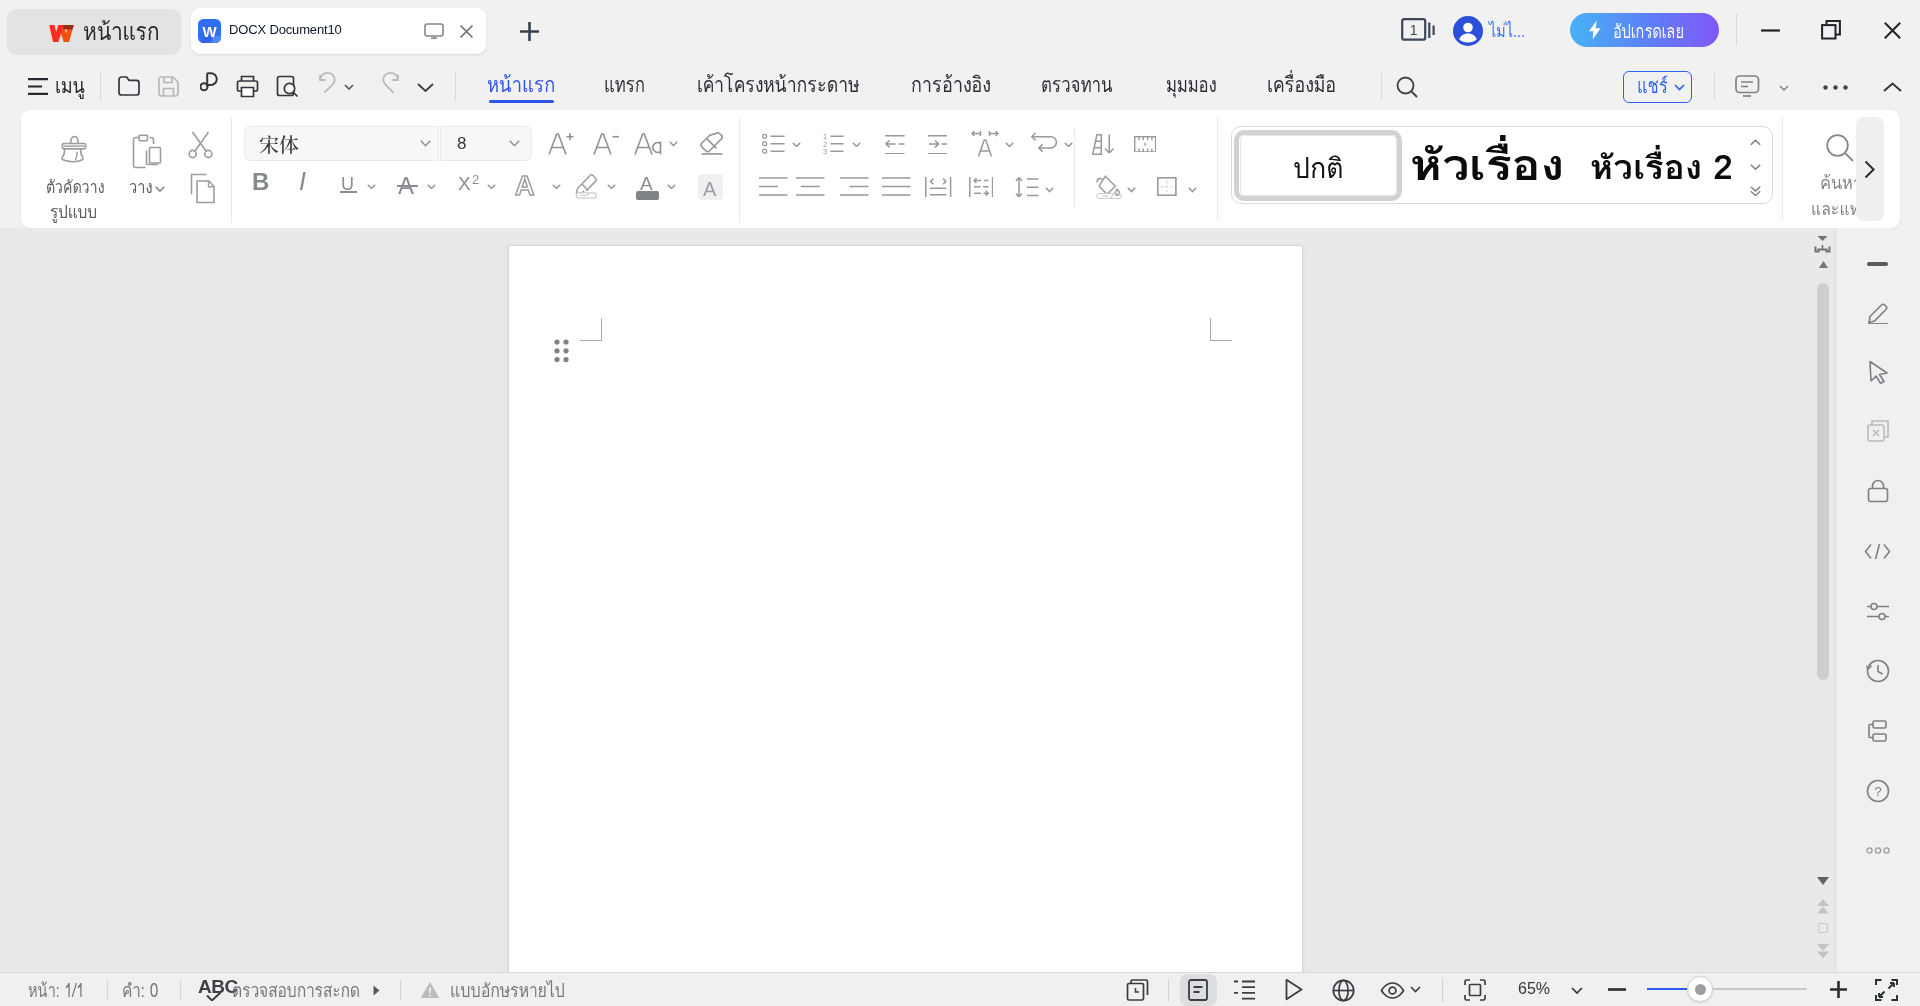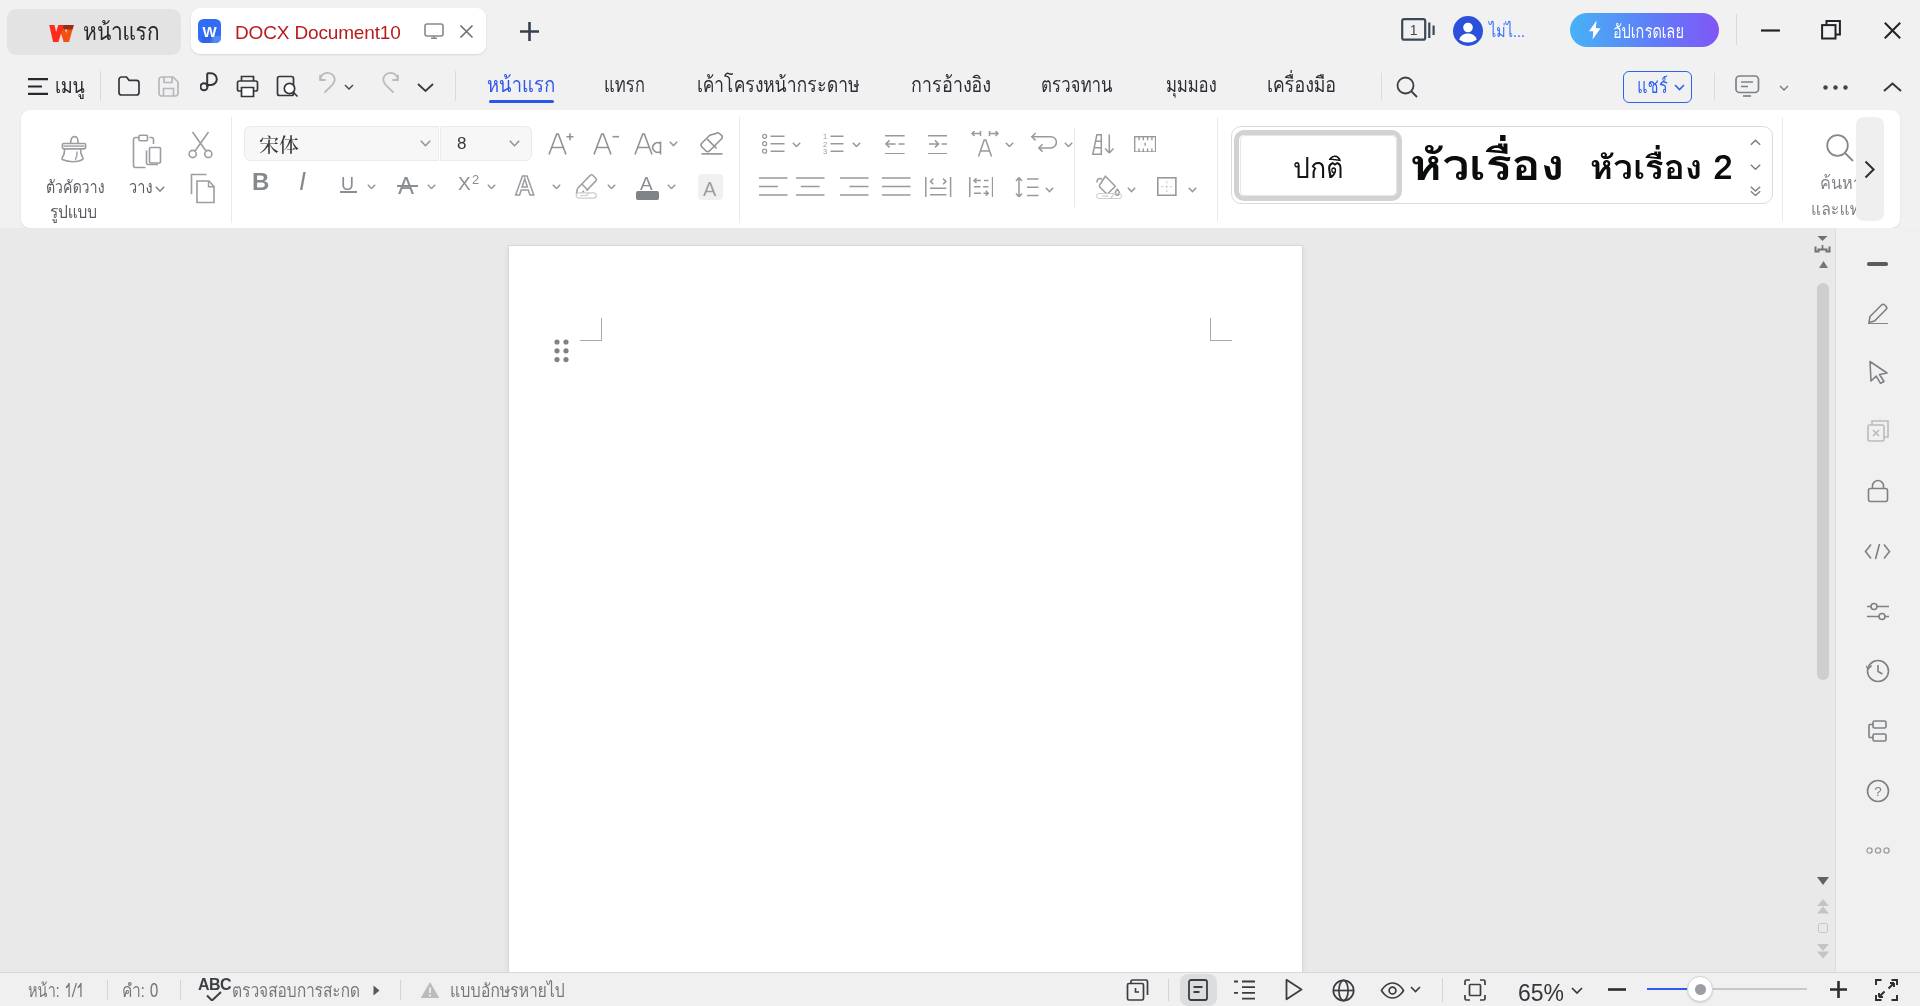--- a/index.html
+++ b/index.html
@@ -12,21 +12,21 @@
 <svg style="position:absolute;left:83px;top:12px;overflow:visible" width="77" height="39" viewBox="0 0 77 39">
       <path d="M5.8 25.7L5.8 16.8C5.8 14.8 5 14 3.5 14C2.1 14 1.2 15 1.2 16.4C1.2 18.1 2 19 3 19C3.4 19 3.7 18.9 3.9 18.8L3.9 28L6.5 28C7 26.3 7.8 24.6 8.8 23C9.9 21.3 10.7 20.2 11.4 19.7C11.9 20 12.2 20.3 12.2 20.9L12.2 28L14 28L14 20.7C14 20.1 13.5 19.2 13 18.8C13.6 18.4 13.9 17.6 13.9 16.4C13.9 14.9 13 14 11.4 14C9.9 14 9.1 14.9 9.1 16.4C9.1 17.7 9.4 18.4 10.1 18.8C9.5 19.3 8.7 20.2 7.8 21.5C7 22.8 6.3 24.2 5.8 25.7ZM3.2 17.7C2.7 17.7 2.3 17.1 2.3 16.4C2.3 15.8 2.7 15.3 3.3 15.3C3.9 15.3 4.3 15.6 4.3 16.4C4.3 17.2 3.9 17.7 3.2 17.7ZM11.3 17.8C10.8 17.8 10.5 17.2 10.5 16.6C10.5 16 10.8 15.5 11.4 15.5C12.1 15.5 12.4 16 12.4 16.5C12.4 17.4 12 17.8 11.3 17.8ZM20.3 18.7L20.3 27.9L22.1 27.9L27.5 25C27.5 26.9 28.1 28 29.4 28C31 28 31.8 27.2 31.8 25.5C31.8 23.4 31 22.4 29.4 22.3L29.4 14.1L27.5 14.1L27.5 23.1L22.1 25.8L22.1 17.3C22.1 15.1 21.3 14 19.8 14C18.2 14 17.3 14.8 17.3 16.6C17.3 18.1 18.2 19 19.4 19C19.8 19 20.1 18.9 20.3 18.7ZM29.4 24C29.8 24 30.5 24.5 30.5 25.5C30.5 26.2 30.3 26.7 29.9 26.7C29.5 26.7 29.4 26.4 29.4 26ZM19.3 17.7C18.8 17.7 18.5 17.1 18.5 16.5C18.5 15.8 18.9 15.5 19.5 15.5C20.1 15.5 20.4 15.9 20.4 16.5C20.4 17.2 20 17.7 19.3 17.7ZM23.8 10.2C23.3 10.2 23 9.9 23 9.6C23 9.2 23.4 9 23.8 9C24.2 9 24.5 9.3 24.5 9.6C24.5 9.9 24.2 10.2 23.8 10.2ZM25.2 11.4C25.6 11 25.8 10.3 25.8 9.7C25.8 9.2 25.5 8 23.6 8C22.8 8 21.9 8.8 21.9 9.5C21.9 10.7 22.8 11 23.5 11C23.8 11 24 11 24.2 10.8C24.1 11.2 23.9 11.9 23 12.1L23 13C27.2 12.8 30 10.6 30.7 8.2L29 8.2C28.8 8.9 27.9 10.5 25.2 11.4ZM38.4 14C36 14 34.4 15.2 33.6 17.8L35 18C35.7 16.5 36.9 15.7 38.4 15.7C40.3 15.7 41.3 17 41.3 19.1L41.3 28L43.2 28L43.2 18.8C43.2 15.9 41.3 14 38.4 14ZM47.2 14L47.2 24.7C47.2 26.9 48.1 28 49.7 28C51.2 28 52.1 27.2 52.1 25.5C52.1 23.9 51.2 23 50 23C49.6 23 49.3 23.1 49.1 23.3L49.1 14ZM49.9 26.7C49.3 26.7 49 26.3 49 25.5C49 24.7 49.3 24.1 49.9 24.1C50.6 24.1 51 24.6 51 25.5C51 26.3 50.7 26.7 49.9 26.7ZM54.4 14L54.4 24.7C54.4 26.9 55.3 28 56.9 28C58.5 28 59.3 27.1 59.3 25.8C59.3 24 58.5 23 57.2 23C56.8 23 56.5 23.1 56.3 23.3L56.3 14ZM57.1 26.7C56.5 26.7 56.2 26.3 56.2 25.5C56.2 24.7 56.5 24.1 57.1 24.1C57.8 24.1 58.2 24.7 58.2 25.5C58.2 26.3 57.8 26.7 57.1 26.7ZM64.1 17.3C64.6 16.2 65.5 15.7 66.6 15.7C68.6 15.7 69.1 16.7 71 16.7C71.3 16.7 71.5 16.7 71.7 16.6L72.2 14.9C71.9 15 71.6 15 71.3 15C69.7 15 68.8 14 66.7 14C63.9 14 62 15.5 61.2 18.6C64 19 66.1 19.4 67.4 19.8C68.1 20.1 68.5 20.8 68.5 21.3L68.5 23.2C68.2 23 67.9 23 67.5 23C66.3 23 65.7 24 65.7 25.5C65.7 27.2 66.5 28 68 28C69.8 28 70.3 27 70.3 23.9L70.3 20.8C70.3 18.8 68 18 64.1 17.3ZM67.9 26.6C67.5 26.6 67 26 67 25.4C67 24.6 67.4 24.2 68 24.2C68.6 24.2 68.9 24.8 68.9 25.3C68.9 26.2 68.6 26.6 67.9 26.6ZM85.7 19.8C85.7 16.1 83.9 14 80.3 14C77.5 14 75.5 15.5 74.4 18.3C75.4 18.5 76.1 19 76.7 19.8C75.7 20.7 75.2 22 75.2 23.6L75.2 28L77.1 28L77.1 23.6C77.1 21.9 77.6 20.7 78.7 19.9C78.2 18.8 77.5 18.2 76.5 17.9C77.4 16.4 78.7 15.7 80.3 15.7C82.4 15.7 83.8 17.2 83.8 20L83.8 28L85.7 28Z" fill="#26282c" transform="scale(0.875 1)"></path>
     </svg>
 <div style="position:absolute;left:191px;top:8px;width:295px;height:45.5px;background:#fff;border-radius:9px;box-shadow:0 1px 2.5px rgba(0,0,0,.10)"></div>
 <svg style="position:absolute;left:197.5px;top:19px;" width="23" height="24" viewBox="0 0 23 24" fill="none">
       <rect width="23" height="24" rx="5.5" fill="#316cf4"></rect>
       <path d="M11.5 24h6a5.5 5.5 0 0 0 5.5-5.5V17h-8.5Z" fill="#5487f6"></path>
       <rect x="4" y="17" width="10.5" height="7" fill="#2b5fd9" opacity=".55"></rect>
       <text x="11.5" y="17.6" text-anchor="middle" font-family="Liberation Sans" font-size="15" font-weight="bold" fill="#fff">W</text>
     </svg>
-<div class="abs" style="left:235px;top:22px;font-size:19px;color:#b91c1c;letter-spacing:-0.15px">DOCX Document10</div>
+<div class="abs" style="left:229px;top:22px;font-size:13px;color:#0f172a;letter-spacing:-0.15px">DOCX Document10</div>
 <svg style="position:absolute;left:424px;top:23px;" width="20" height="16" viewBox="0 0 20 16" fill="none">
       <rect x="1" y="1" width="18" height="12" rx="2" stroke="#85888d" stroke-width="1.6"></rect>
       <path d="M7 15.3h6M10 13.2v2" stroke="#85888d" stroke-width="1.6"></path>
     </svg>
 <svg style="position:absolute;left:459px;top:23.5px;" width="15" height="15" viewBox="0 0 15 15" fill="none">
       <path d="M1.5 1.5 13.5 13.5M13.5 1.5 1.5 13.5" stroke="#6b6e73" stroke-width="1.6"></path>
     </svg>
 <svg style="position:absolute;left:519px;top:21px;" width="21" height="21" viewBox="0 0 21 21" fill="none">
       <path d="M10.5 1v19M1 10.5h19" stroke="#39404d" stroke-width="2.6"></path>
     </svg>
@@ -566,21 +566,21 @@
     </svg>
 <div style="position:absolute;left:0px;top:972px;width:1920px;height:34px;background:#f0f0f1;border-top:1px solid #d8d8d9"></div>
 <svg style="position:absolute;left:28px;top:975px;overflow:visible" width="56" height="31" viewBox="0 0 56 31">
       <path d="M4.4 20.2L4.4 13.2C4.4 11.6 3.8 11 2.7 11C1.6 11 0.9 11.8 0.9 12.9C0.9 14.3 1.6 15 2.3 15C2.6 15 2.8 15 3 14.8L3 22L5 22C5.4 20.7 6 19.4 6.8 18.1C7.6 16.8 8.3 16 8.8 15.5C9.2 15.8 9.4 16 9.4 16.5L9.4 22L10.8 22L10.8 16.3C10.8 15.8 10.4 15.2 10 14.9C10.5 14.5 10.7 14 10.7 12.9C10.7 11.7 10 11 8.8 11C7.6 11 7 11.7 7 13C7 14 7.2 14.6 7.8 14.8C7.3 15.3 6.7 16 6 17C5.4 18 4.8 19.1 4.4 20.2ZM2.5 14C2.1 14 1.8 13.5 1.8 13C1.8 12.4 2.1 12 2.6 12C3 12 3.3 12.3 3.3 12.9C3.3 13.6 3 14 2.5 14ZM8.7 14.1C8.3 14.1 8.1 13.6 8.1 13.1C8.1 12.5 8.3 12.1 8.8 12.1C9.3 12.1 9.5 12.6 9.5 13C9.5 13.8 9.2 14.1 8.7 14.1ZM15.3 14.8L15.3 21.9L16.7 21.9L20.9 19.8C20.9 21.2 21.3 22 22.3 22C23.5 22 24.2 21.4 24.2 20.1C24.2 18.6 23.6 17.8 22.3 17.7L22.3 11.1L20.9 11.1L20.9 18.3L16.7 20.4L16.7 13.7C16.7 11.9 16.1 11 14.9 11C13.7 11 13 11.6 13 13.1C13 14.3 13.7 15 14.6 15C14.9 15 15.2 14.9 15.3 14.8ZM22.3 19C22.7 19 23.2 19.4 23.2 20.1C23.2 20.7 23 21 22.7 21C22.4 21 22.3 20.8 22.3 20.4ZM14.6 14C14.1 14 13.9 13.5 13.9 13C13.9 12.4 14.2 12.1 14.7 12.1C15.1 12.1 15.4 12.5 15.4 13C15.4 13.6 15.1 14 14.6 14ZM18.7 8.4C18.3 8.4 18.1 8 18.1 7.7C18.1 7.3 18.4 7 18.7 7C19 7 19.2 7.3 19.2 7.7C19.2 8 19 8.4 18.7 8.4ZM19.8 9.4C20.1 9 20.2 8.5 20.2 7.8C20.2 7.3 20 6.3 18.5 6.3C17.9 6.3 17.2 6.8 17.2 7.6C17.2 8.8 17.9 9 18.4 9C18.6 9 18.8 9 19 8.9C18.9 9.2 18.7 9.8 18 10L18 10.7C21.3 10.6 23.5 8.7 24 6.4L22.7 6.4C22.5 6.9 21.9 8.6 19.8 9.4ZM29.9 11C28.1 11 26.9 12 26.2 13.9L27.3 14.1C27.8 13 28.8 12.3 29.9 12.3C31.4 12.3 32.2 13.3 32.2 15L32.2 22L33.6 22L33.6 14.7C33.6 12.5 32.2 11 29.9 11ZM36.7 13.9L38.5 13.9L38.5 12L36.7 12ZM36.7 22L38.5 22L38.5 20.2L36.7 20.2ZM52.9 22L52.9 8L51.3 8C50.8 9.6 49.4 10.8 48 11.5L48 13.4C49.3 13.1 50.7 12.2 51.3 11.2L51.3 22ZM55.3 22L56.9 22L62.2 8L60.6 8ZM67.9 22L67.9 8L66.3 8C65.8 9.6 64.4 10.8 63 11.5L63 13.4C64.3 13.1 65.7 12.2 66.3 11.2L66.3 22Z" fill="#73767b" transform="scale(0.7887323943661971 1)"></path>
     </svg>
 <div style="position:absolute;left:106.5px;top:980px;width:1px;height:20px;background:#d4d4d5"></div>
 <svg style="position:absolute;left:122px;top:975px;overflow:visible" width="36.2" height="31" viewBox="0 0 36.2 31">
       <path d="M6.5 14.9C5.9 14.9 4 15.3 3.4 19.8C3.1 18.5 2.9 17.1 2.9 15.8C2.9 13.7 4 12.3 6.1 12.3C8.3 12.3 9.3 13.8 9.3 15.8L9.3 22L10.8 22L10.8 15.8C10.8 12.6 9.2 11 6.1 11C3 11 1.5 12.7 1.5 15.6C1.5 18.1 2.2 19.2 2.2 21.1L2.2 22L4.1 22C4.4 20.5 4.8 19.2 5.3 18.3C5.5 18.7 6.1 19 6.6 19C7.4 19 8.3 18.4 8.3 16.9C8.3 15.8 7.9 14.9 6.5 14.9ZM6.7 17.9C6.2 17.9 5.9 17.5 5.9 17C5.9 16.3 6.2 16 6.7 16C7.2 16 7.4 16.4 7.4 17C7.4 17.5 7.2 17.9 6.7 17.9ZM9.3 7C8 7 7.2 7.8 7.2 9C7.2 10.3 8 11 9.3 11C10.7 11 11.4 10.2 11.4 9C11.4 7.8 10.6 7 9.3 7ZM9.3 8.3C9.8 8.3 10.1 8.6 10.1 9C10.1 9.5 9.8 9.8 9.3 9.8C8.8 9.8 8.6 9.5 8.6 9C8.6 8.6 8.9 8.3 9.3 8.3ZM16.9 11C15.1 11 13.9 12 13.2 13.9L14.3 14.1C14.8 13 15.8 12.3 16.9 12.3C18.4 12.3 19.2 13.3 19.2 15L19.2 22L20.6 22L20.6 14.7C20.6 12.5 19.2 11 16.9 11ZM23.7 13.9L25.5 13.9L25.5 12L23.7 12ZM23.7 22L25.5 22L25.5 20.2L23.7 20.2ZM33.8 15C33.8 19.2 34.9 22 38.1 22C41.3 22 42.4 19.2 42.4 15C42.4 10.3 41 8 38.1 8C35.2 8 33.8 10.3 33.8 15ZM35.4 15C35.4 11.5 36.3 9.5 38.1 9.5C39.8 9.5 40.8 11.5 40.8 15C40.8 18.6 39.8 20.5 38.1 20.5C36.3 20.5 35.4 18.6 35.4 15Z" fill="#73767b" transform="scale(0.8418604651162791 1)"></path>
     </svg>
 <div style="position:absolute;left:180px;top:980px;width:1px;height:20px;background:#d4d4d5"></div>
-<div class="abs" style="left:198px;top:976px;font-size:16px;font-weight:bold;color:#3c3f44;letter-spacing:-0.5px">ABC</div>
+<div class="abs" style="left:198px;top:976px;font-size:19px;font-weight:bold;color:#3c3f44;letter-spacing:-0.5px">ABC</div>
 <svg style="position:absolute;left:206px;top:991px;" width="16" height="10" viewBox="0 0 16 10" fill="none">
       <path d="M1 4.5 6 9.5 15 1" stroke="#3c3f44" stroke-width="2"></path>
     </svg>
 <svg style="position:absolute;left:232px;top:975px;overflow:visible" width="128" height="31" viewBox="0 0 128 31">
       <path d="M2.1 21.1L2.1 22L3.8 22C5.9 20.5 6.9 19 6.9 17C6.9 15.6 6.4 14.9 5.2 14.9C4.1 14.9 3.5 15.7 3.5 17C3.5 18.1 4 18.9 4.8 18.9C4.9 18.9 5 18.9 5.1 18.8C4.8 19.5 4.3 20 3.6 20.3C3.6 20.3 3.6 19.8 3.5 19.5C3.1 18.3 2.8 16.4 2.8 15.5C2.8 14 3.4 13.1 4.6 12.6L6 13.8L7.6 12.6C8.7 13 9.2 13.8 9.2 15L9.2 22L10.7 22L10.7 15.5C10.7 13 9.7 11.5 7.6 11L6 12.1L4.6 11C2.4 11.7 1.3 13.1 1.3 15.3C1.3 17.5 2.1 19.5 2.1 21.1ZM5 18C4.5 18 4.4 17.5 4.4 17C4.4 16.4 4.7 16 5.1 16C5.6 16 5.8 16.3 5.8 16.9C5.8 17.6 5.6 18 5 18ZM15.1 13.5C15.5 12.7 16.2 12.3 17.1 12.3C18.6 12.6 19 13.3 20.5 13.3C20.7 13.3 20.9 13.3 21 13.3L21.4 11.9C21.2 12 20.9 12 20.7 12C19.5 11.8 18.7 11 17.2 11C15 11 13.6 12.2 12.9 14.5C15.1 14.9 16.7 15.2 17.7 15.5C18.3 15.7 18.5 16.3 18.5 16.7L18.5 18.2C18.3 18.1 18.1 18 17.8 18C16.9 18 16.4 18.8 16.4 20C16.4 21.4 17 22 18.2 22C19.6 22 20 21.2 20 18.8L20 16.3C20 14.8 18.2 14.2 15.1 13.5ZM18 20.9C17.7 20.9 17.4 20.5 17.4 19.9C17.4 19.3 17.7 19 18.2 19C18.7 19 18.9 19.5 18.9 19.9C18.9 20.6 18.6 20.9 18 20.9ZM26.9 11C25.4 11 24 11.7 22.9 13L23.5 13.6C24.5 12.8 25.6 12.3 26.9 12.3C28.3 12.3 29.5 12.8 29.5 14.8L29.5 18.3C29.4 18.1 29.1 18 28.8 18C27.7 18 27.2 18.9 27.2 20.2C27.2 21.2 28 22 29.1 22C30.3 22 31 21.2 31 19.3L31 14.8C31 12.2 29.5 11 26.9 11ZM28.8 20.9C28.4 20.9 28.2 20.4 28.2 20C28.2 19.4 28.4 19.1 29 19.1C29.4 19.1 29.7 19.4 29.7 19.9C29.7 20.6 29.4 20.9 28.8 20.9ZM37.7 19.5L37.7 17.3C37.7 15.6 37.1 14.8 35.8 14.8C34.7 14.8 33.9 15.6 33.9 17C33.9 18.3 34.7 19 35.5 19C35.9 19 36.1 18.9 36.2 18.8L36.2 19.5C36.2 21.1 37.1 22 38.8 22C40.4 22 41.3 21.1 41.3 19.5L41.3 15C41.3 12.3 39.8 11 37.2 11C35.5 11 34.1 11.8 32.9 13.2L33.7 13.9C34.7 12.9 35.8 12.3 37.2 12.3C38.8 12.3 39.8 13.5 39.8 15.2L39.8 19.5C39.8 20.3 39.5 20.7 38.8 20.7C38 20.7 37.7 20.3 37.7 19.5ZM35.5 18C35.1 18 34.9 17.5 34.9 17C34.9 16.4 35.2 16 35.6 16C36.1 16 36.4 16.4 36.4 16.9C36.4 17.6 36.1 18 35.5 18ZM48.2 14.7C46.2 14.7 44.7 15.9 44.7 18.1L44.7 19.3C44.7 21.6 45.8 22 46.6 22C47.5 22 48.4 21.4 48.4 20C48.4 18.7 47.9 18 46.9 18C46.5 18 46.3 18.1 46.1 18.3L46.1 17.9C46.1 16.9 46.8 16 48.2 16C49.9 16 51 17.3 51 19.2L51 21.9L52.5 21.9L52.5 15C52.5 14.3 52.3 13.5 52 12.9C52.5 12.8 53.8 11.9 53.9 10.5L52.4 10.5C52.2 11.1 51.9 11.6 51.3 12C50.6 11.4 49.5 11 48.1 11C46.7 11 45.3 11.7 44.1 12.9L44.6 13.9C45.7 12.9 46.8 12.3 48.1 12.3C50 12.3 51 13.3 51 15L51 15.9C50.8 15.5 49.8 14.7 48.2 14.7ZM46.7 21C46.3 21 46 20.5 46 20C46 19.6 46.3 19.2 46.8 19.2C47.2 19.2 47.5 19.4 47.5 20C47.5 20.6 47.2 21 46.7 21ZM63.5 14.9C63.5 12.2 62.1 11 59.1 11C57.6 11 56.4 11.7 55.4 13.1L56 13.7C56.8 12.8 57.9 12.3 59.1 12.3C60.8 12.3 62 13.4 62 15L62 20.7L57.5 20.7L57.5 18.8C57.7 18.9 57.9 19 58.1 19C59.1 19 59.8 18.4 59.8 17.2C59.8 15.7 59.1 14.9 57.9 14.9C56.7 14.9 56 15.9 56 18.2L56 22L63.5 22ZM58 17.9C57.5 17.9 57.3 17.4 57.3 16.9C57.3 16.5 57.6 16 58.1 16C58.5 16 58.8 16.5 58.8 16.9C58.8 17.6 58.5 17.9 58 17.9ZM69.4 20.7L69.4 13.7C69.4 11.8 68.8 11 67.6 11C66.5 11 65.7 11.7 65.7 12.9C65.7 14 66.2 15 67 15C67.5 15 67.8 15 68 14.8L68 22L75.4 22L75.4 11.1L74 11.1L74 20.7ZM67.3 14C66.9 14 66.6 13.5 66.6 13C66.6 12.5 66.9 12.2 67.4 12.2C67.8 12.2 68.1 12.5 68.1 13C68.1 13.7 67.8 14 67.3 14ZM86.8 15.5C86.8 12.7 85.4 11 82.6 11C80.5 11 78.9 12.1 78.1 14.4C78.8 14.5 79.4 14.9 79.8 15.5C79.1 16.3 78.7 17.2 78.7 18.5L78.7 22L80.1 22L80.1 18.5C80.1 17.2 80.5 16.2 81.4 15.6C81 14.8 80.4 14.3 79.7 14.1C80.4 12.9 81.4 12.3 82.6 12.3C84.2 12.3 85.3 13.5 85.3 15.7L85.3 22L86.8 22ZM92.9 11C91.1 11 89.9 12 89.2 13.9L90.3 14.1C90.8 13 91.8 12.3 92.9 12.3C94.4 12.3 95.2 13.3 95.2 15L95.2 22L96.6 22L96.6 14.7C96.6 12.5 95.2 11 92.9 11ZM101.1 13.5C101.5 12.7 102.2 12.3 103.1 12.3C104.6 12.6 105 13.3 106.5 13.3C106.7 13.3 106.9 13.3 107 13.3L107.4 11.9C107.2 12 106.9 12 106.7 12C105.5 11.8 104.7 11 103.2 11C101 11 99.6 12.2 98.9 14.5C101.1 14.9 102.7 15.2 103.7 15.5C104.3 15.7 104.5 16.3 104.5 16.7L104.5 18.2C104.3 18.1 104.1 18 103.8 18C102.9 18 102.4 18.8 102.4 20C102.4 21.4 103 22 104.2 22C105.6 22 106 21.2 106 18.8L106 16.3C106 14.8 104.2 14.2 101.1 13.5ZM104 20.9C103.7 20.9 103.4 20.5 103.4 19.9C103.4 19.3 103.7 19 104.2 19C104.7 19 104.9 19.5 104.9 19.9C104.9 20.6 104.6 20.9 104 20.9ZM113.2 14.7C111.2 14.7 109.7 15.9 109.7 18.1L109.7 19.3C109.7 21.6 110.8 22 111.6 22C112.5 22 113.4 21.4 113.4 20C113.4 18.7 112.9 18 111.9 18C111.5 18 111.3 18.1 111.1 18.3L111.1 17.9C111.1 16.9 111.8 16 113.2 16C114.9 16 116 17.3 116 19.2L116 21.9L117.5 21.9L117.5 15C117.5 14.3 117.3 13.5 117 12.9C117.5 12.8 118.8 11.9 118.9 10.5L117.4 10.5C117.2 11.1 116.9 11.6 116.3 12C115.6 11.4 114.5 11 113.1 11C111.7 11 110.3 11.7 109.1 12.9L109.6 13.9C110.7 12.9 111.8 12.3 113.1 12.3C115 12.3 116 13.3 116 15L116 15.9C115.8 15.5 114.8 14.7 113.2 14.7ZM111.7 21C111.3 21 111 20.5 111 20C111 19.6 111.3 19.2 111.8 19.2C112.2 19.2 112.5 19.4 112.5 20C112.5 20.6 112.2 21 111.7 21ZM123.4 21.1C125.1 21.1 127.2 20.4 127.2 18.1L126.2 18.1C126.2 19.5 125.1 20 123.7 20C123.5 20 123.2 20 123 19.9C123.3 19.8 123.5 19.5 123.5 19.3C123.5 18.6 123.1 18 122.1 18C121.1 18 120.6 18.6 120.6 19.2C120.6 20.6 122.2 21.1 123.4 21.1ZM122 19.7C121.8 19.7 121.4 19.5 121.4 19.2C121.4 19 121.7 18.8 122.1 18.8C122.5 18.8 122.7 19 122.7 19.2C122.7 19.5 122.5 19.7 122 19.7ZM123.4 17C125.1 17 127.2 16.3 127.2 13.2L126.2 13.2C126.2 15 125.1 15.9 123.7 15.9C123.5 15.9 123.2 15.8 123 15.8C123.3 15.5 123.5 15.1 123.5 14.7C123.5 13.8 123 13.2 122.1 13.2C121.1 13.2 120.6 13.8 120.6 14.6C120.6 16.5 122.2 17 123.4 17ZM122 15.3C121.6 15.3 121.4 15 121.4 14.6C121.4 14.2 121.7 14 122.1 14C122.4 14 122.7 14.3 122.7 14.6C122.7 15.1 122.5 15.3 122 15.3ZM138.8 15.5C138.8 12.7 137.4 11 134.6 11C132.5 11 130.9 12.1 130.1 14.4C130.8 14.5 131.4 14.9 131.8 15.5C131.1 16.3 130.7 17.2 130.7 18.5L130.7 22L132.1 22L132.1 18.5C132.1 17.2 132.5 16.2 133.4 15.6C133 14.8 132.4 14.3 131.7 14.1C132.4 12.9 133.4 12.3 134.6 12.3C136.2 12.3 137.3 13.5 137.3 15.7L137.3 22L138.8 22ZM142 21.1L142 22L143.7 22C145.8 20.7 146.8 19.2 146.8 17.1C146.8 15.6 146.3 15 145.2 15C144 15 143.4 15.7 143.4 17.2C143.4 18.4 144.4 18.9 144.8 18.9C144.9 18.9 145 18.9 145 18.9C144.6 19.7 144.1 20.2 143.5 20.3C143 17.8 142.7 17.2 142.7 15.7C142.7 13.7 143.8 12.3 146 12.3C148.1 12.3 149.1 13.7 149.1 15.6L149.1 22L150.6 22L150.6 15.8C150.6 12.6 149 11 146 11C142.7 11 141.2 12.7 141.2 15.7C141.2 17 142 20 142 21.1ZM144.9 18C144.5 18 144.2 17.5 144.2 17C144.2 16.3 144.5 16 145 16C145.6 16 145.7 16.4 145.7 16.9C145.7 17.7 145.5 18 144.9 18Z" fill="#73767b" transform="scale(0.8421052631578947 1)"></path>
     </svg>
 <svg style="position:absolute;left:373px;top:984.5px;" width="7" height="11" viewBox="0 0 7 11" fill="none">
       <path d="M.5 .5 6.5 5.5.5 10.5Z" fill="#55585d"></path>
     </svg>
 <div style="position:absolute;left:400px;top:980px;width:1px;height:20px;background:#d4d4d5"></div>
@@ -627,21 +627,21 @@
 <svg style="position:absolute;left:1410px;top:986px;" width="11" height="7" viewBox="0 0 11 7" fill="none">
       <path d="M1 1l4.5 4.5L10 1" stroke="#3a3d42" stroke-width="1.6"></path>
     </svg>
 <div style="position:absolute;left:1442px;top:978px;width:1px;height:24px;background:#d4d4d5"></div>
 <svg style="position:absolute;left:1464px;top:979px;" width="22" height="22" viewBox="0 0 22 22" fill="none">
       <g stroke="#3a3d42" stroke-width="1.7">
         <path d="M1 6V2.5A1.5 1.5 0 0 1 2.5 1H6M16 1h3.5A1.5 1.5 0 0 1 21 2.5V6M21 16v3.5a1.5 1.5 0 0 1-1.5 1.5H16M6 21H2.5A1.5 1.5 0 0 1 1 19.5V16"></path>
         <rect x="5.5" y="5.5" width="11" height="11" rx="1"></rect>
       </g>
     </svg>
-<div class="abs" style="left:1518px;top:980px;font-size:23px;color:#33373c">65%</div>
+<div class="abs" style="left:1518px;top:980px;font-size:16px;color:#33373c">65%</div>
 <svg style="position:absolute;left:1571px;top:986.5px;" width="12" height="7.5" viewBox="0 0 12 7.5" fill="none">
       <path d="M1 1l5 5 5-5" stroke="#33373c" stroke-width="1.7"></path>
     </svg>
 <svg style="position:absolute;left:1608px;top:988px;" width="18" height="3" viewBox="0 0 18 3" fill="none">
       <path d="M0 1.5h18" stroke="#2a2d31" stroke-width="2.6"></path>
     </svg>
 <div style="position:absolute;left:1647px;top:988.2px;width:160px;height:2.2px;background:#c6c7c9;border-radius:1px"></div>
 <div style="position:absolute;left:1647px;top:988.2px;width:47px;height:2.2px;background:#2f5af3"></div>
 <div style="position:absolute;left:1687px;top:976px;width:26px;height:26px;background:#fff;border:1px solid #d2d3d4;border-radius:50%;box-shadow:0 1px 2px rgba(0,0,0,.12)"></div>
 <div style="position:absolute;left:1694.5px;top:983.5px;width:11px;height:11px;background:#9b9ea3;border-radius:50%"></div>

